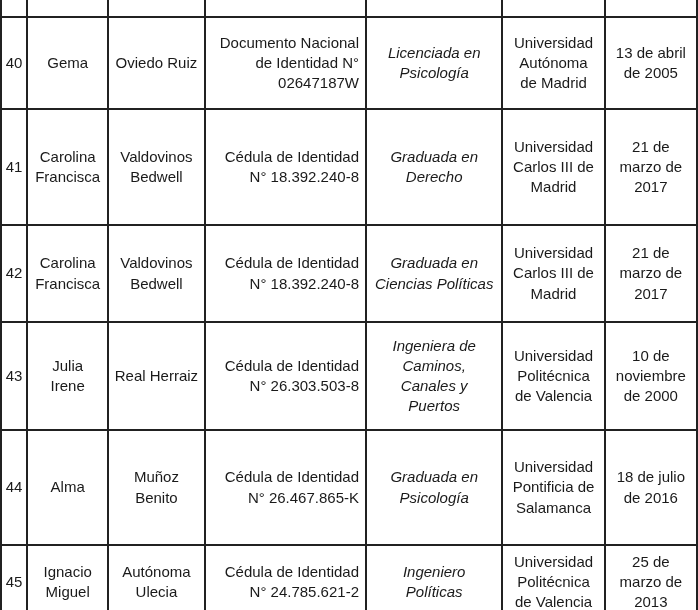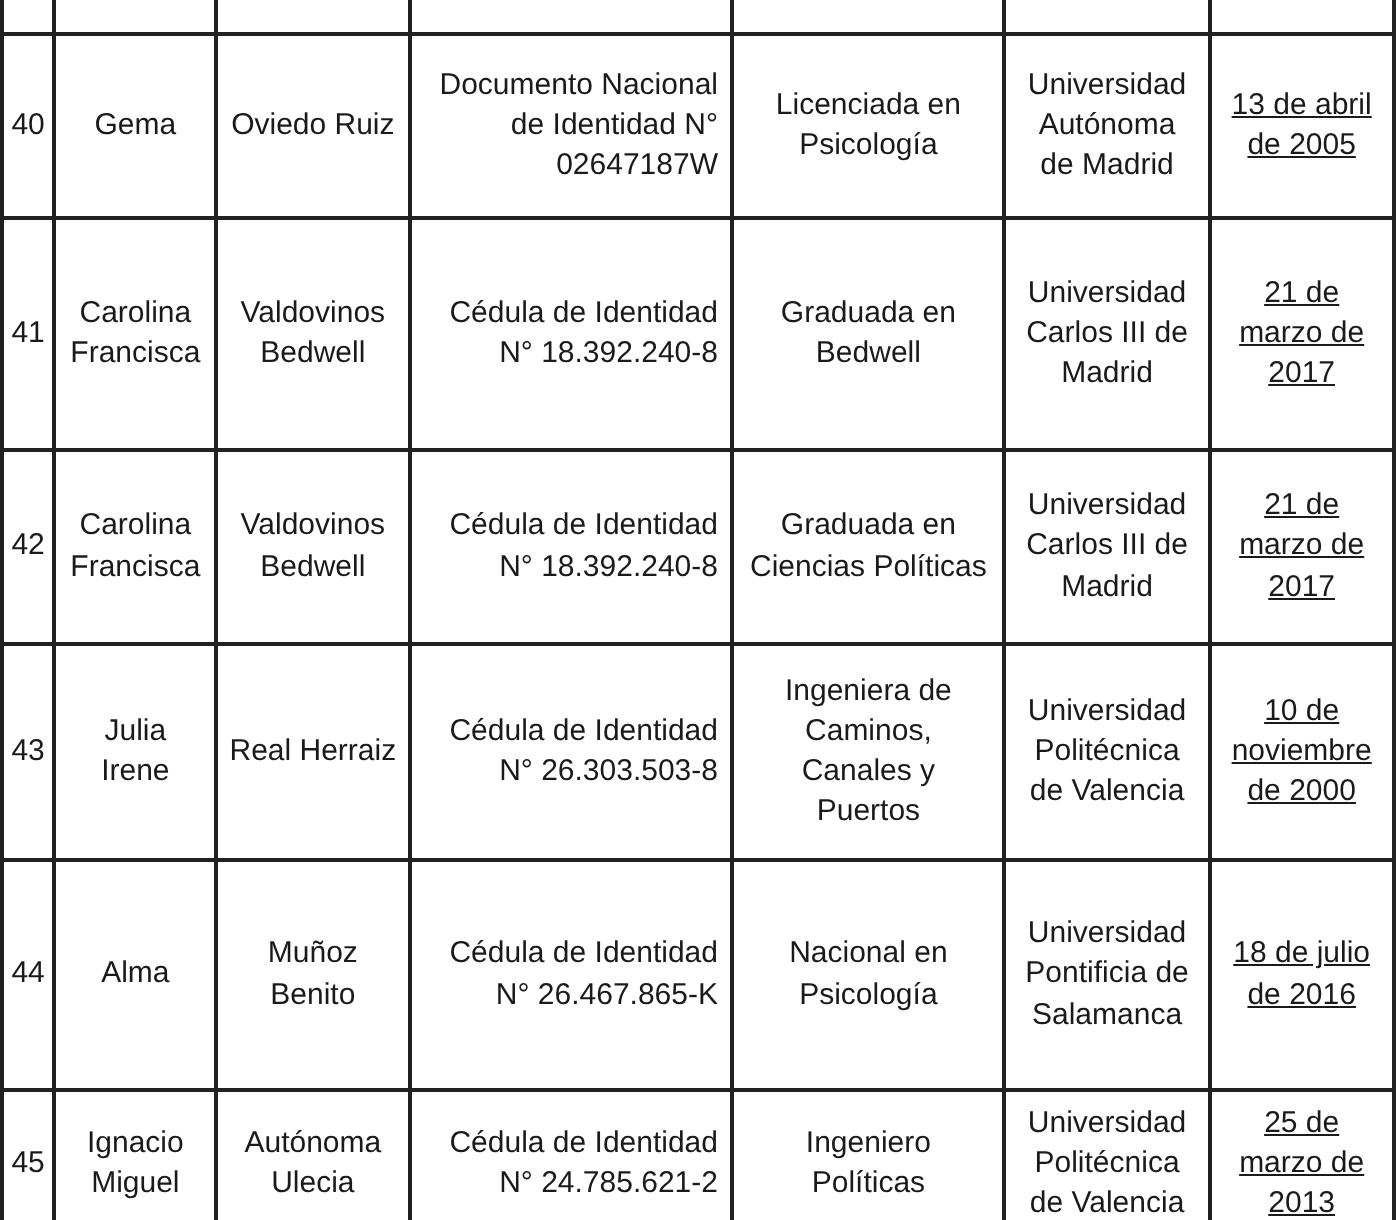--- a/index.html
+++ b/index.html
@@ -30,23 +30,23 @@
     vertical-align:middle;
     overflow:hidden;
     padding:2px 6px;
     word-wrap:break-word;
   }
   
   .doc-table td:nth-child(1){padding:2px 2px;}
   .doc-table td:nth-child(2){padding:10px 7px;}
   .doc-table td:nth-child(3){padding:2px 4px;}
   .doc-table td:nth-child(4){padding:2px 6px;text-align:right;}
-  .doc-table td:nth-child(5){padding:6px 6px;}
+  .doc-table td:nth-child(5){padding:6px 6px;font-style:italic;}
   .doc-table td:nth-child(6){padding:2px 8px;text-align:center;}
-  .doc-table td:nth-child(7){padding:2px 6px;text-decoration:underline;}
+  .doc-table td:nth-child(7){padding:2px 6px;}
 
   col.c-num{width:26px;}
   col.c-first{width:81px;}
   col.c-last{width:96px;}
   col.c-id{width:161px;}
   col.c-degree{width:136px;}
   col.c-univ{width:102px;}
   col.c-date{width:92px;}
 
   tr.spacer-row{height:10px;}
@@ -91,21 +91,21 @@
         <td>Licenciada en Psicología</td>
         <td>Universidad Autónoma de Madrid</td>
         <td>13 de abril de 2005</td>
       </tr>
 
       <tr class="r1">
         <td>41</td>
         <td>Carolina Francisca</td>
         <td>Valdovinos Bedwell</td>
         <td>Cédula de Identidad N° 18.392.240-8</td>
-        <td>Graduada en Bedwell</td>
+        <td>Graduada en Derecho</td>
         <td>Universidad Carlos III de Madrid</td>
         <td>21 de marzo de 2017</td>
       </tr>
 
       <tr class="r2">
         <td>42</td>
         <td>Carolina Francisca</td>
         <td>Valdovinos Bedwell</td>
         <td>Cédula de Identidad N° 18.392.240-8</td>
         <td>Graduada en Ciencias Políticas</td>
@@ -121,21 +121,21 @@
         <td>Ingeniera de Caminos, Canales y Puertos</td>
         <td>Universidad Politécnica de Valencia</td>
         <td>10 de noviembre de 2000</td>
       </tr>
 
       <tr class="r4">
         <td>44</td>
         <td>Alma</td>
         <td>Muñoz Benito</td>
         <td>Cédula de Identidad N° 26.467.865-K</td>
-        <td>Nacional en Psicología</td>
+        <td>Graduada en Psicología</td>
         <td>Universidad Pontificia de Salamanca</td>
         <td>18 de julio de 2016</td>
       </tr>
 
       <tr class="r5">
         <td>45</td>
         <td>Ignacio Miguel</td>
         <td>Autónoma Ulecia</td>
         <td>Cédula de Identidad N° 24.785.621-2</td>
         <td>Ingeniero Políticas</td>

